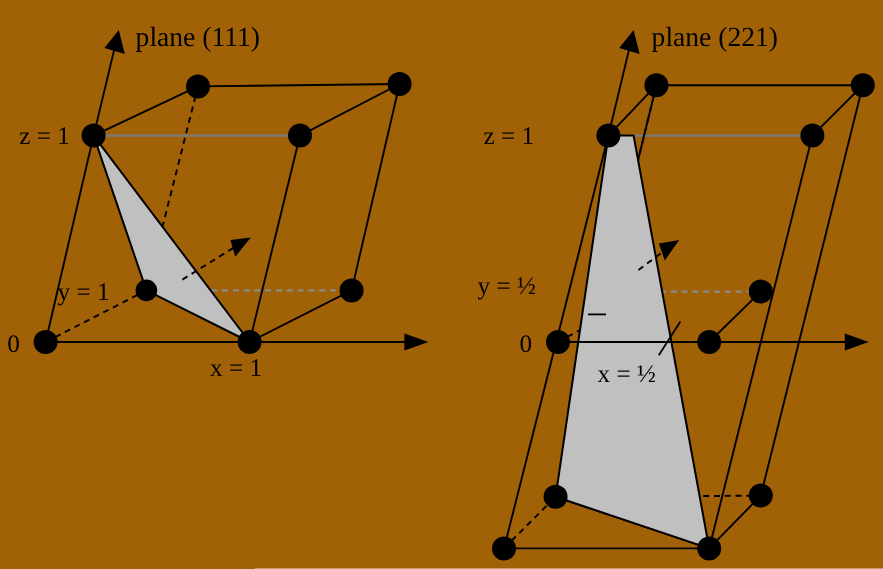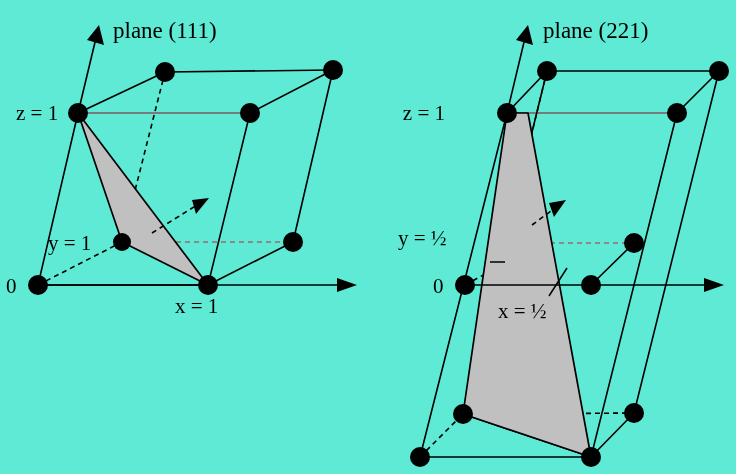--- a/index.html
+++ b/index.html
@@ -10,21 +10,21 @@
   body {
     width: 736px;
     height: 474px;
     font-family: "Liberation Serif", "DejaVu Serif", serif;
     overflow: hidden;
   }
   #figure-root {
     position: relative;
     width: 736px;
     height: 474px;
-    background: #5eead4;
+    background: #a16207;
   }
   svg.diagram {
     position: absolute;
     top: 0;
     left: 0;
     width: 736px;
     height: 474px;
     display: block;
   }
   .edge-solid {

